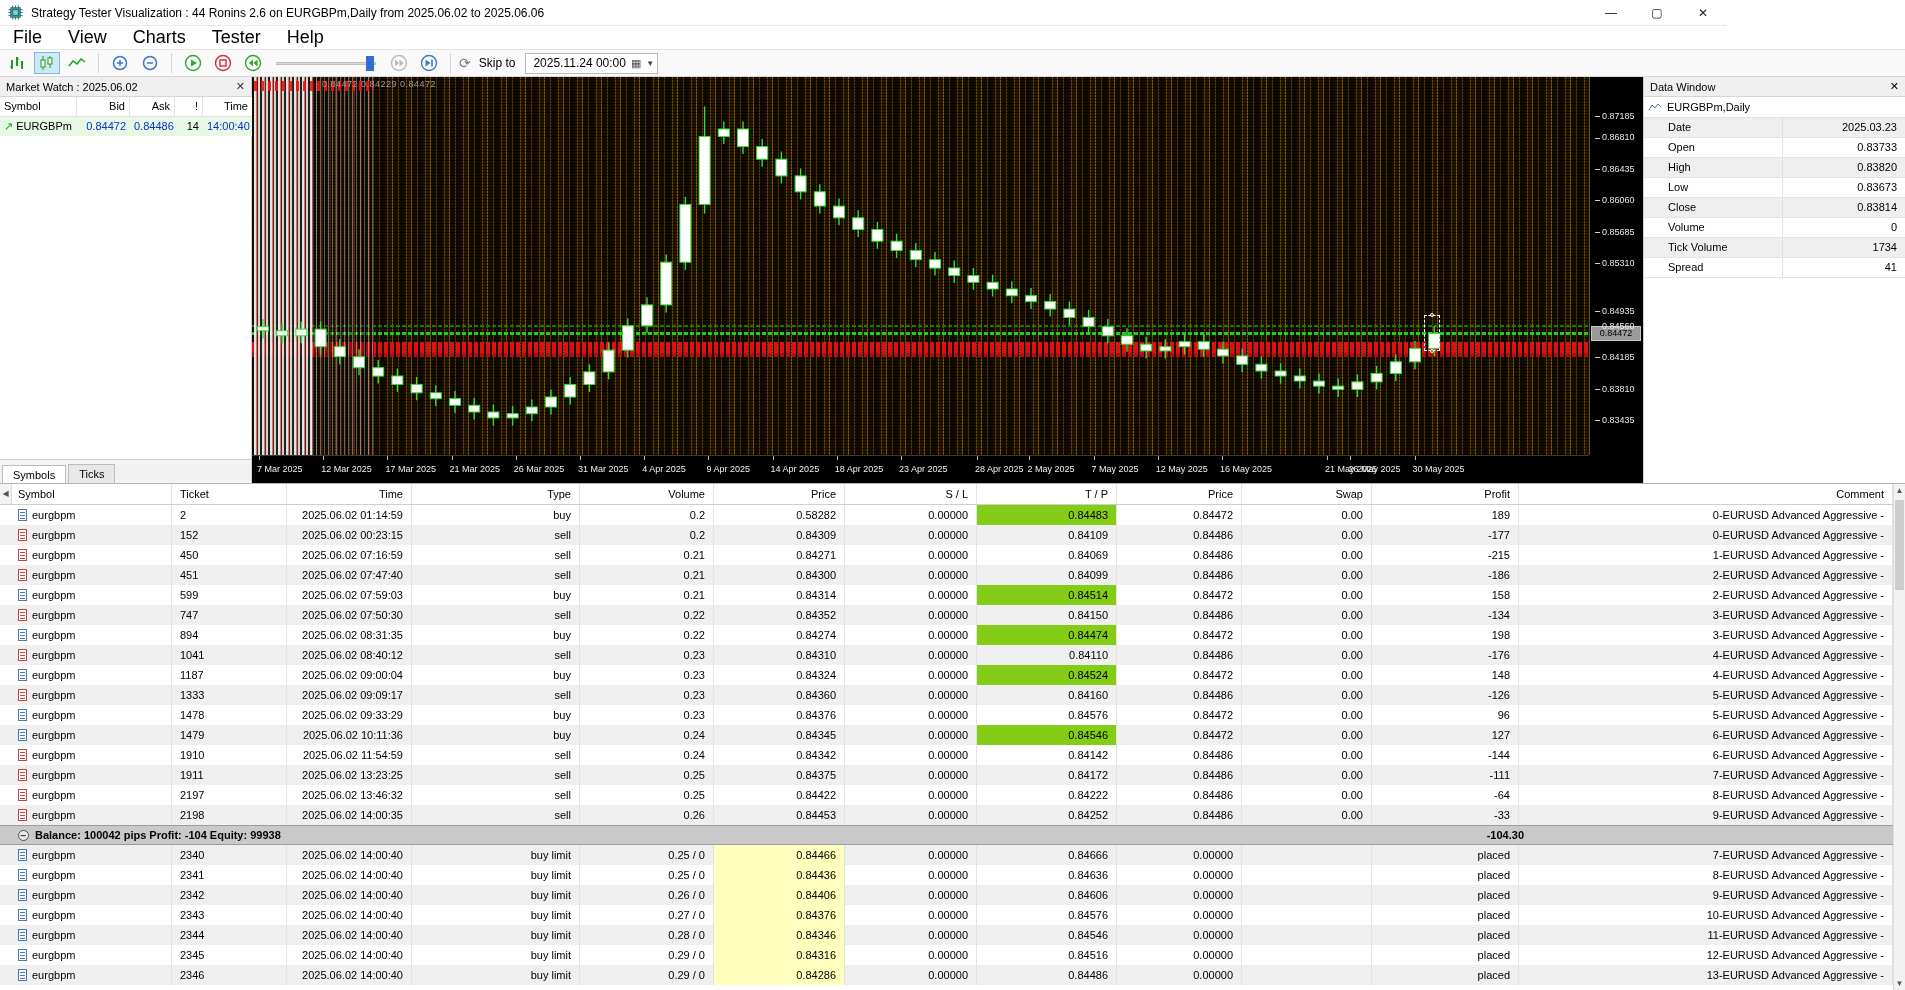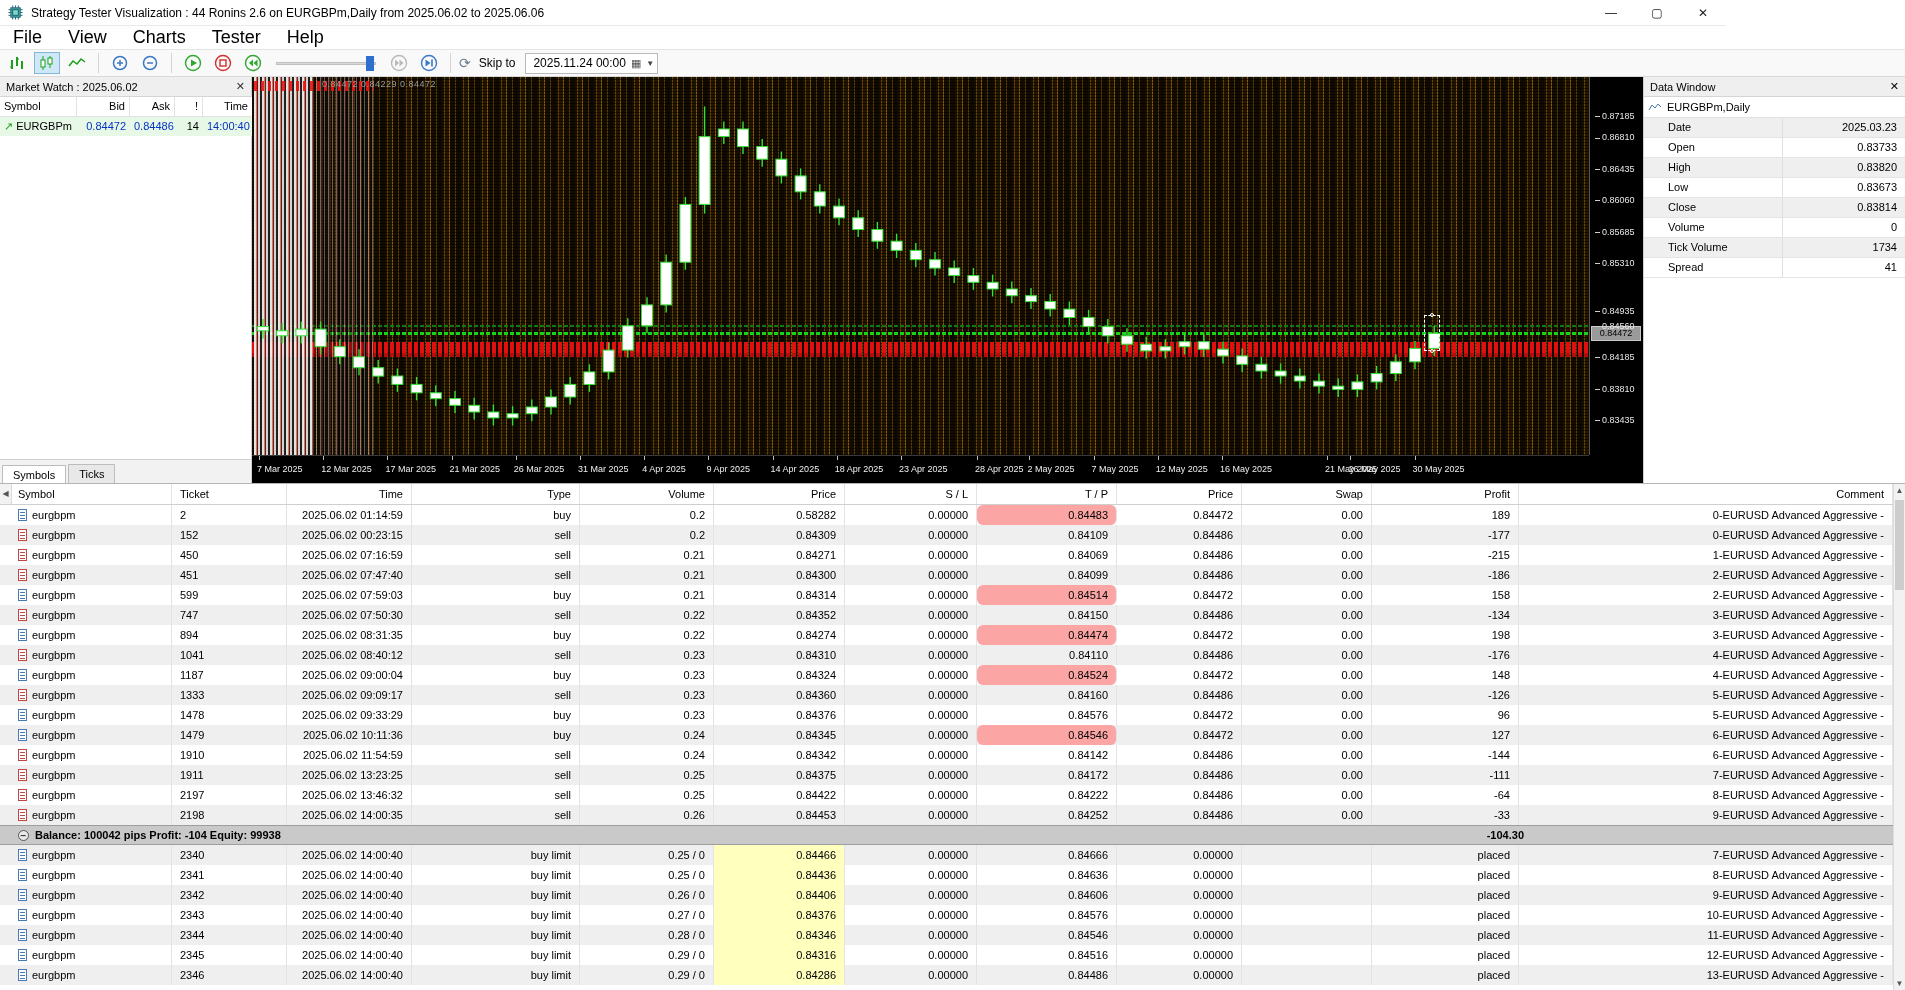--- a/index.html
+++ b/index.html
@@ -98,21 +98,21 @@
     grid-template-columns:172px 115px 125px 168px 134px 131px 132px 140px 125px 130px 147px minmax(0,1fr); }
   #thead { height:21px; border-bottom:1px solid #cfcfcf; background:#fff; }
   #thead .c { font-size:11px; line-height:20px; }
   .c { padding:0 8px; border-right:1px solid #e3e3e3; overflow:hidden; white-space:nowrap;
        font-size:11px; line-height:20px; height:20px; }
   .trow:nth-child(even) { background:#efefef; }
   .sym-c { display:flex; align-items:center; gap:5px; padding-left:18px; }
   .doc { width:9px; height:12px; background:#fff; border:1px solid #4a7ab5; flex:0 0 auto;
          background-image:repeating-linear-gradient(0deg, transparent 0 2px, #4a7ab5 2px 3px); background-size:5px 10px; background-repeat:no-repeat; background-position:1px 1px; }
   .doc.sell { border-color:#c04545; background-image:repeating-linear-gradient(0deg, transparent 0 2px, #c04545 2px 3px); }
-  .hl-green { background:#fca5a5;border-radius:6px; }
+  .hl-green { background:#84cc16; }
   .hl-yellow { background:#ffffbe; }
   #balrow { width:1893px; height:20px; background:#c9c9c9; border-top:1px solid #9e9e9e; border-bottom:1px solid #9e9e9e;
             display:grid; grid-template-columns:1385px 147px minmax(0,1fr); font-weight:bold; font-size:11px; line-height:19px; }
   #balrow .t { padding-left:18px; display:flex; gap:6px; align-items:center; }
   #balrow .p { text-align:right; padding-right:8px; }
   .minus-ic { display:inline-block; width:11px; height:11px; border:1px solid #555; border-radius:50%;
               color:#333; font-size:10px; line-height:9px; text-align:center; background:#e9e9e9; }
   #tscroll { position:absolute; top:0; right:0; width:12px; height:507px; background:#f2f2f2; border-left:1px solid #dcdcdc; }
   #tscroll .ar { position:absolute; left:0; width:11px; height:14px; text-align:center; font-size:8px; color:#555; line-height:14px; }
   #tscroll .thumb { position:absolute; left:1px; top:16px; width:9px; height:90px; background:#cdcdcd; }

